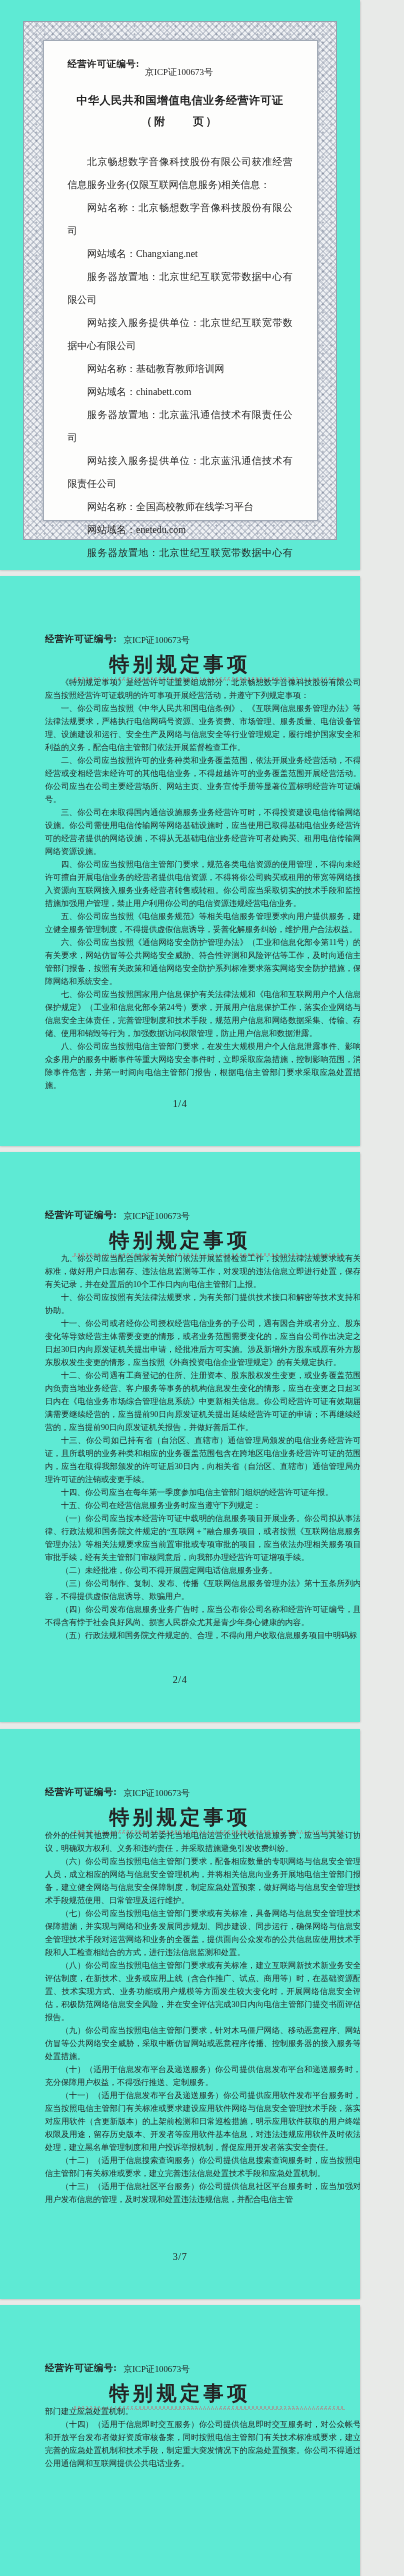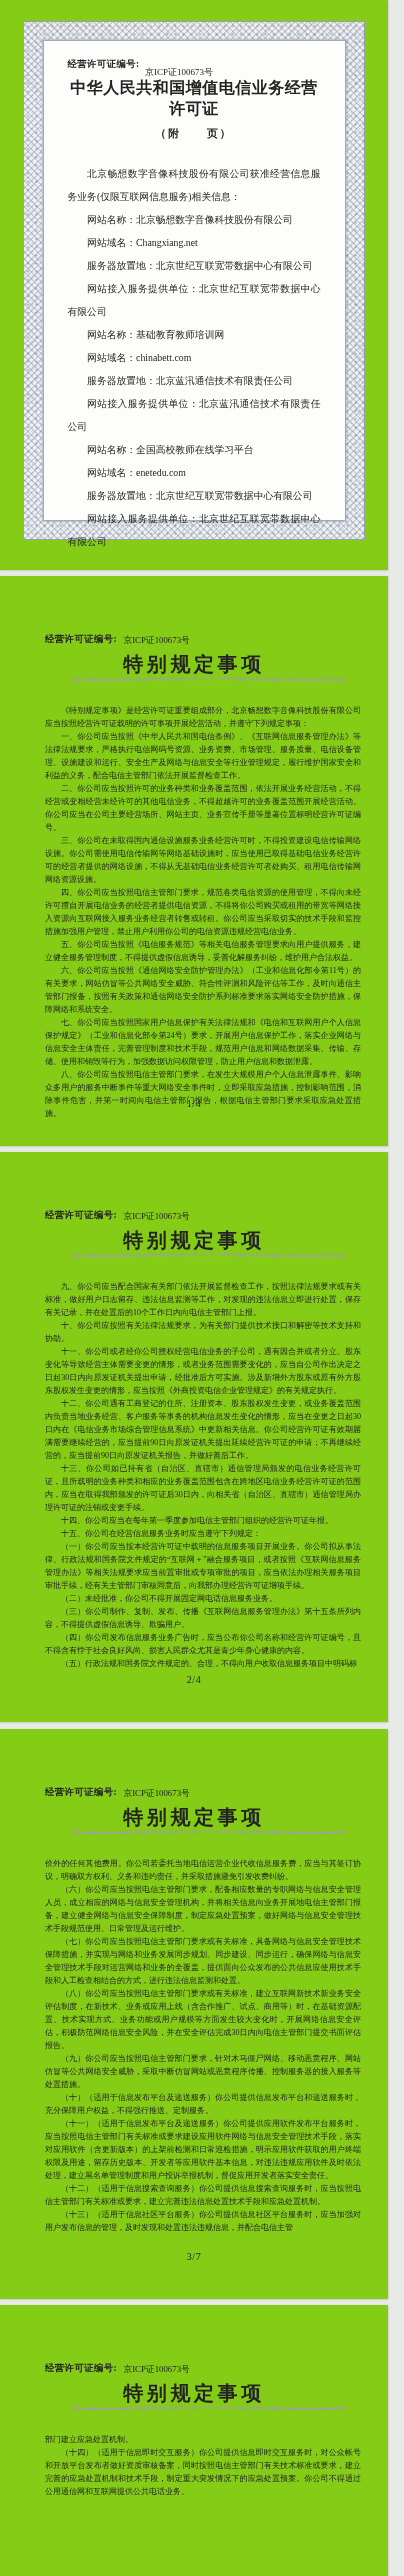--- a/index.html
+++ b/index.html
@@ -4,23 +4,23 @@
 <style>
   html,body{margin:0;padding:0;}
   body{
     width:405px;
     background:#e8eae8;
     font-family:"Liberation Serif","DejaVu Serif",serif;
     color:#242424;
   }
   .page{
     position:relative;
-    width:388px;
+    width:360px;
     height:570px;
-    background:#84cc16;
+    background:#5eead4;
     box-shadow:0 0.5px 2.1px rgba(0,0,0,.28);
     overflow:hidden;
   }
   .page + .page{margin-top:6.2px;}
   .page.last{height:567px;}
 
   
   .cert-frame{
     position:absolute; left:23px; right:23px; top:20.6px; bottom:30px;
     border:1px solid #97a0ad;
@@ -37,40 +37,40 @@
     position:absolute; inset:18.5px;
     background:#fdfdfc;
     border:0.5px solid #a2aab6;
     box-shadow:0 0 0 1.5px rgba(150,159,173,.35);
     padding:9.3px 24px;
     box-sizing:border-box;
   }
   .cert-no{margin-top:7.2px;font-size:9.3px;}
   .cert-no .lbl{font-weight:700;letter-spacing:0.5px;}
   .cert-no .val{position:relative;top:8.8px;left:3.1px;font-size:9px;}
-  .cert-title{margin-top:7px;text-align:center;font-size:16px;font-weight:700;letter-spacing:0.5px;}
+  .cert-title{margin-top:22px;text-align:center;font-size:11px;font-weight:700;letter-spacing:0.5px;}
   .cert-sub{margin-top:7.2px;text-align:center;font-size:10.8px;font-weight:700;letter-spacing:2.1px;}
   .cert-body{margin-top:21.6px;font-size:9.8px;line-height:23px;text-align:justify;}
   .cert-body p{margin:0;text-indent:2em;}
 
   
   .prov-head{position:absolute;top:57px;left:45px;font-size:9.3px;white-space:nowrap;}
   .prov-head .lbl{font-weight:700;letter-spacing:0.5px;}
   .prov-head .val{font-size:8.8px;margin-left:6.2px;position:relative;top:1px;}
   .prov-title{position:absolute;top:75px;left:0;width:100%;text-align:center;
     font-size:20px;font-weight:700;letter-spacing:3.6px;}
   .prov-divider{
     position:absolute;top:101px;left:72px;width:273px;height:4.1px;
     background:
       repeating-linear-gradient(63deg, #9aa29c 0 1px, transparent 1px 3.6px),
       repeating-linear-gradient(-63deg, #9aa29c 0 1px, transparent 1px 3.6px);
     opacity:.85;
   }
   .prov-body{
-    position:absolute;top:128px;left:45px;width:316px;
+    position:absolute;top:100px;left:45px;width:316px;
     font-size:8px;line-height:13px;text-align:justify;
   }
   .prov-body p{margin:0;text-indent:2em;}
   .prov-body p.noindent{text-indent:0;}
   .page-no{
     position:absolute;bottom:37px;left:0;width:100%;text-align:center;
     font-size:10px;letter-spacing:0.5px;
   }
 </style>
 </head>

